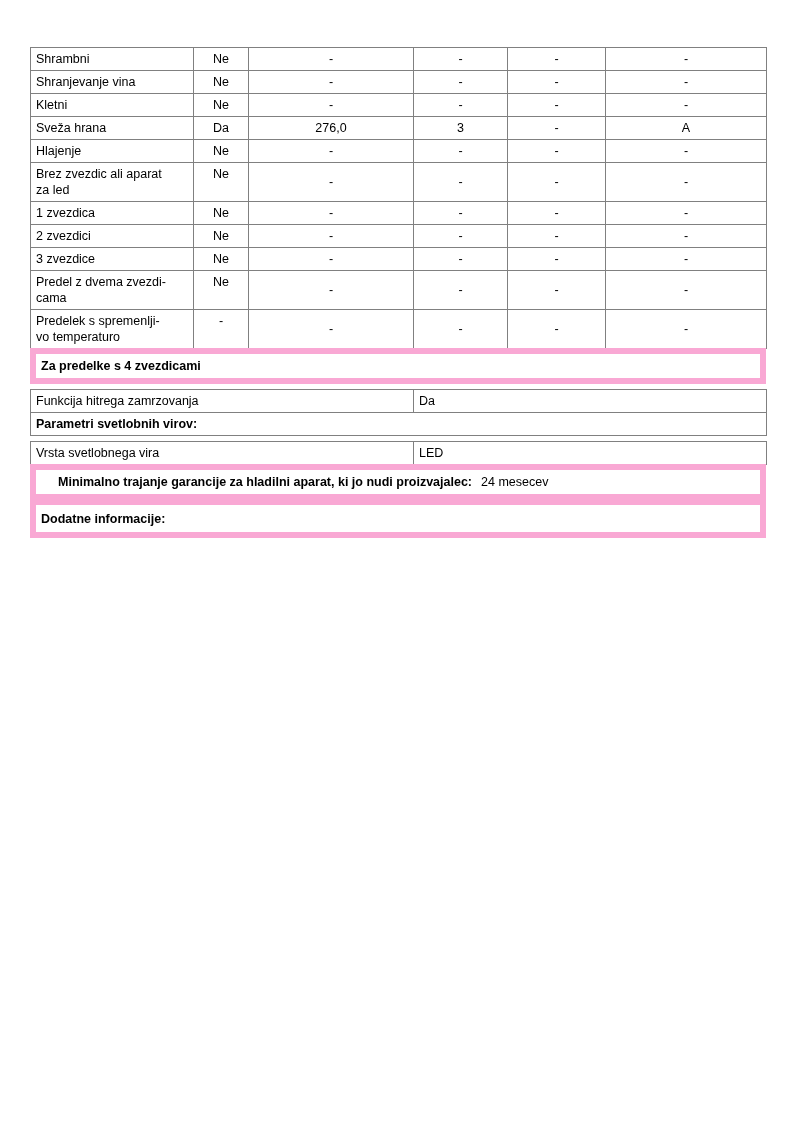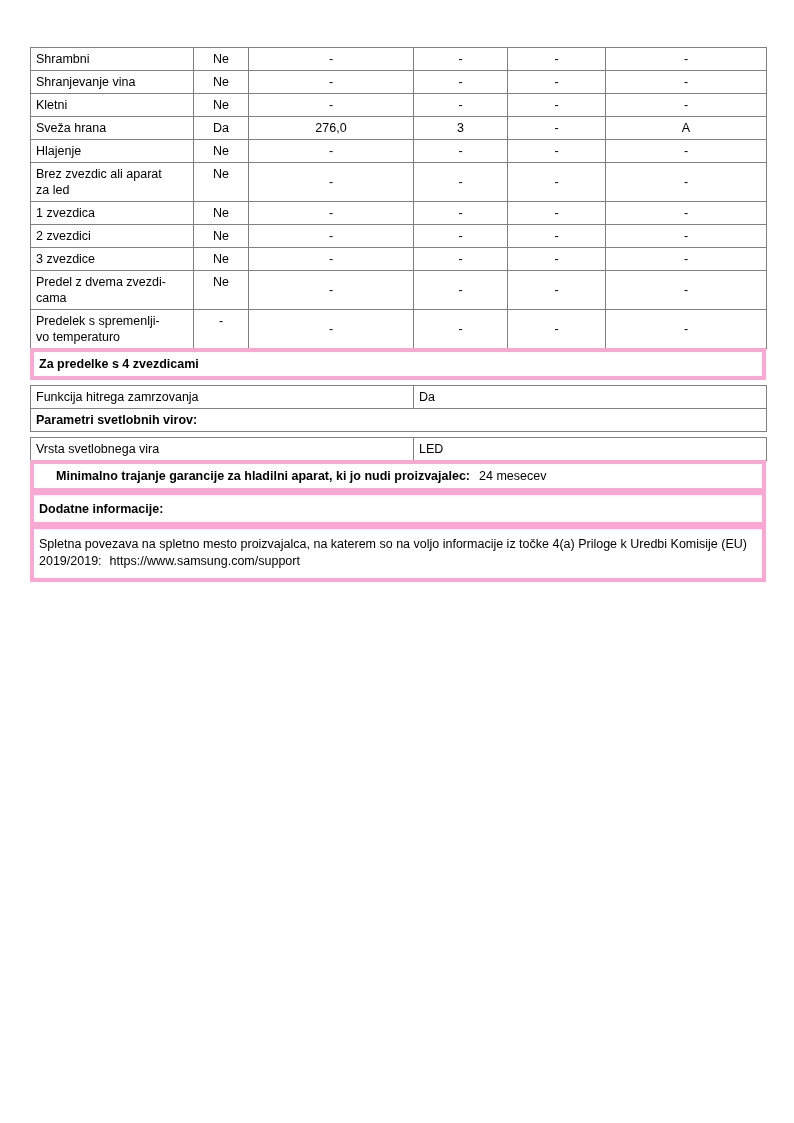--- a/index.html
+++ b/index.html
@@ -13,21 +13,21 @@
     line-height:16px;
     overflow:hidden;
   }
   .content{position:absolute;left:30px;top:47px;width:736px;}
   table{border-collapse:collapse;width:736px;table-layout:fixed;}
   td{border:1px solid #808080;padding:3px 5px;vertical-align:top;box-sizing:border-box;}
   .c-label{text-align:left;white-space:pre-line;}
   .c-bool{text-align:center;}
   .c-val{text-align:center;vertical-align:middle;}
   tr.single td{height:22px;}
-  .blk{box-sizing:border-box;border:4px solid #f9a8d4;background:#fff;}
+  .blk{box-sizing:border-box;border:6px solid #f9a8d4;background:#fff;}
   .hdr-row{font-weight:bold;padding:4px 5px;}
   .mt-gap{margin-top:5px;}
   .mt-join{margin-top:-1px;}
   .two-col td{height:22px;}
   .sec-span{font-weight:bold;}
   .guarantee{padding:4px 22px;}
   .guarantee .lbl{font-weight:bold;}
   .guarantee .val{padding-left:9px;}
   .addinfo-hdr{padding:6px 5px 5px 5px;font-weight:bold;}
   .addinfo-body{padding:7px 5px 8px 5px;line-height:17px;}
@@ -177,20 +177,17 @@
         </tr>
       </tbody>
     </table>
 
     <div class="blk guarantee mt-join">
       <span class="lbl">Minimalno trajanje garancije za hladilni aparat, ki jo nudi proizvajalec:</span><span class="val">24 mesecev</span>
     </div>
 
     <div class="blk addinfo-hdr mt-join">Dodatne informacije:</div>
 
-    <div class="blk addinfo-body mt-join">
-      <span>Spletna povezava na spletno mesto proizvajalca, na katerem so na voljo informacije iz točke 4(a) Priloge k Uredbi Komisije (EU) 2019/2019:</span><span class="url">https://www.samsung.com/support</span>
-    </div>
 
   </div>
 
   <div class="footer">Stran 2 / 2</div>
 </div>
 
 </body></html>

